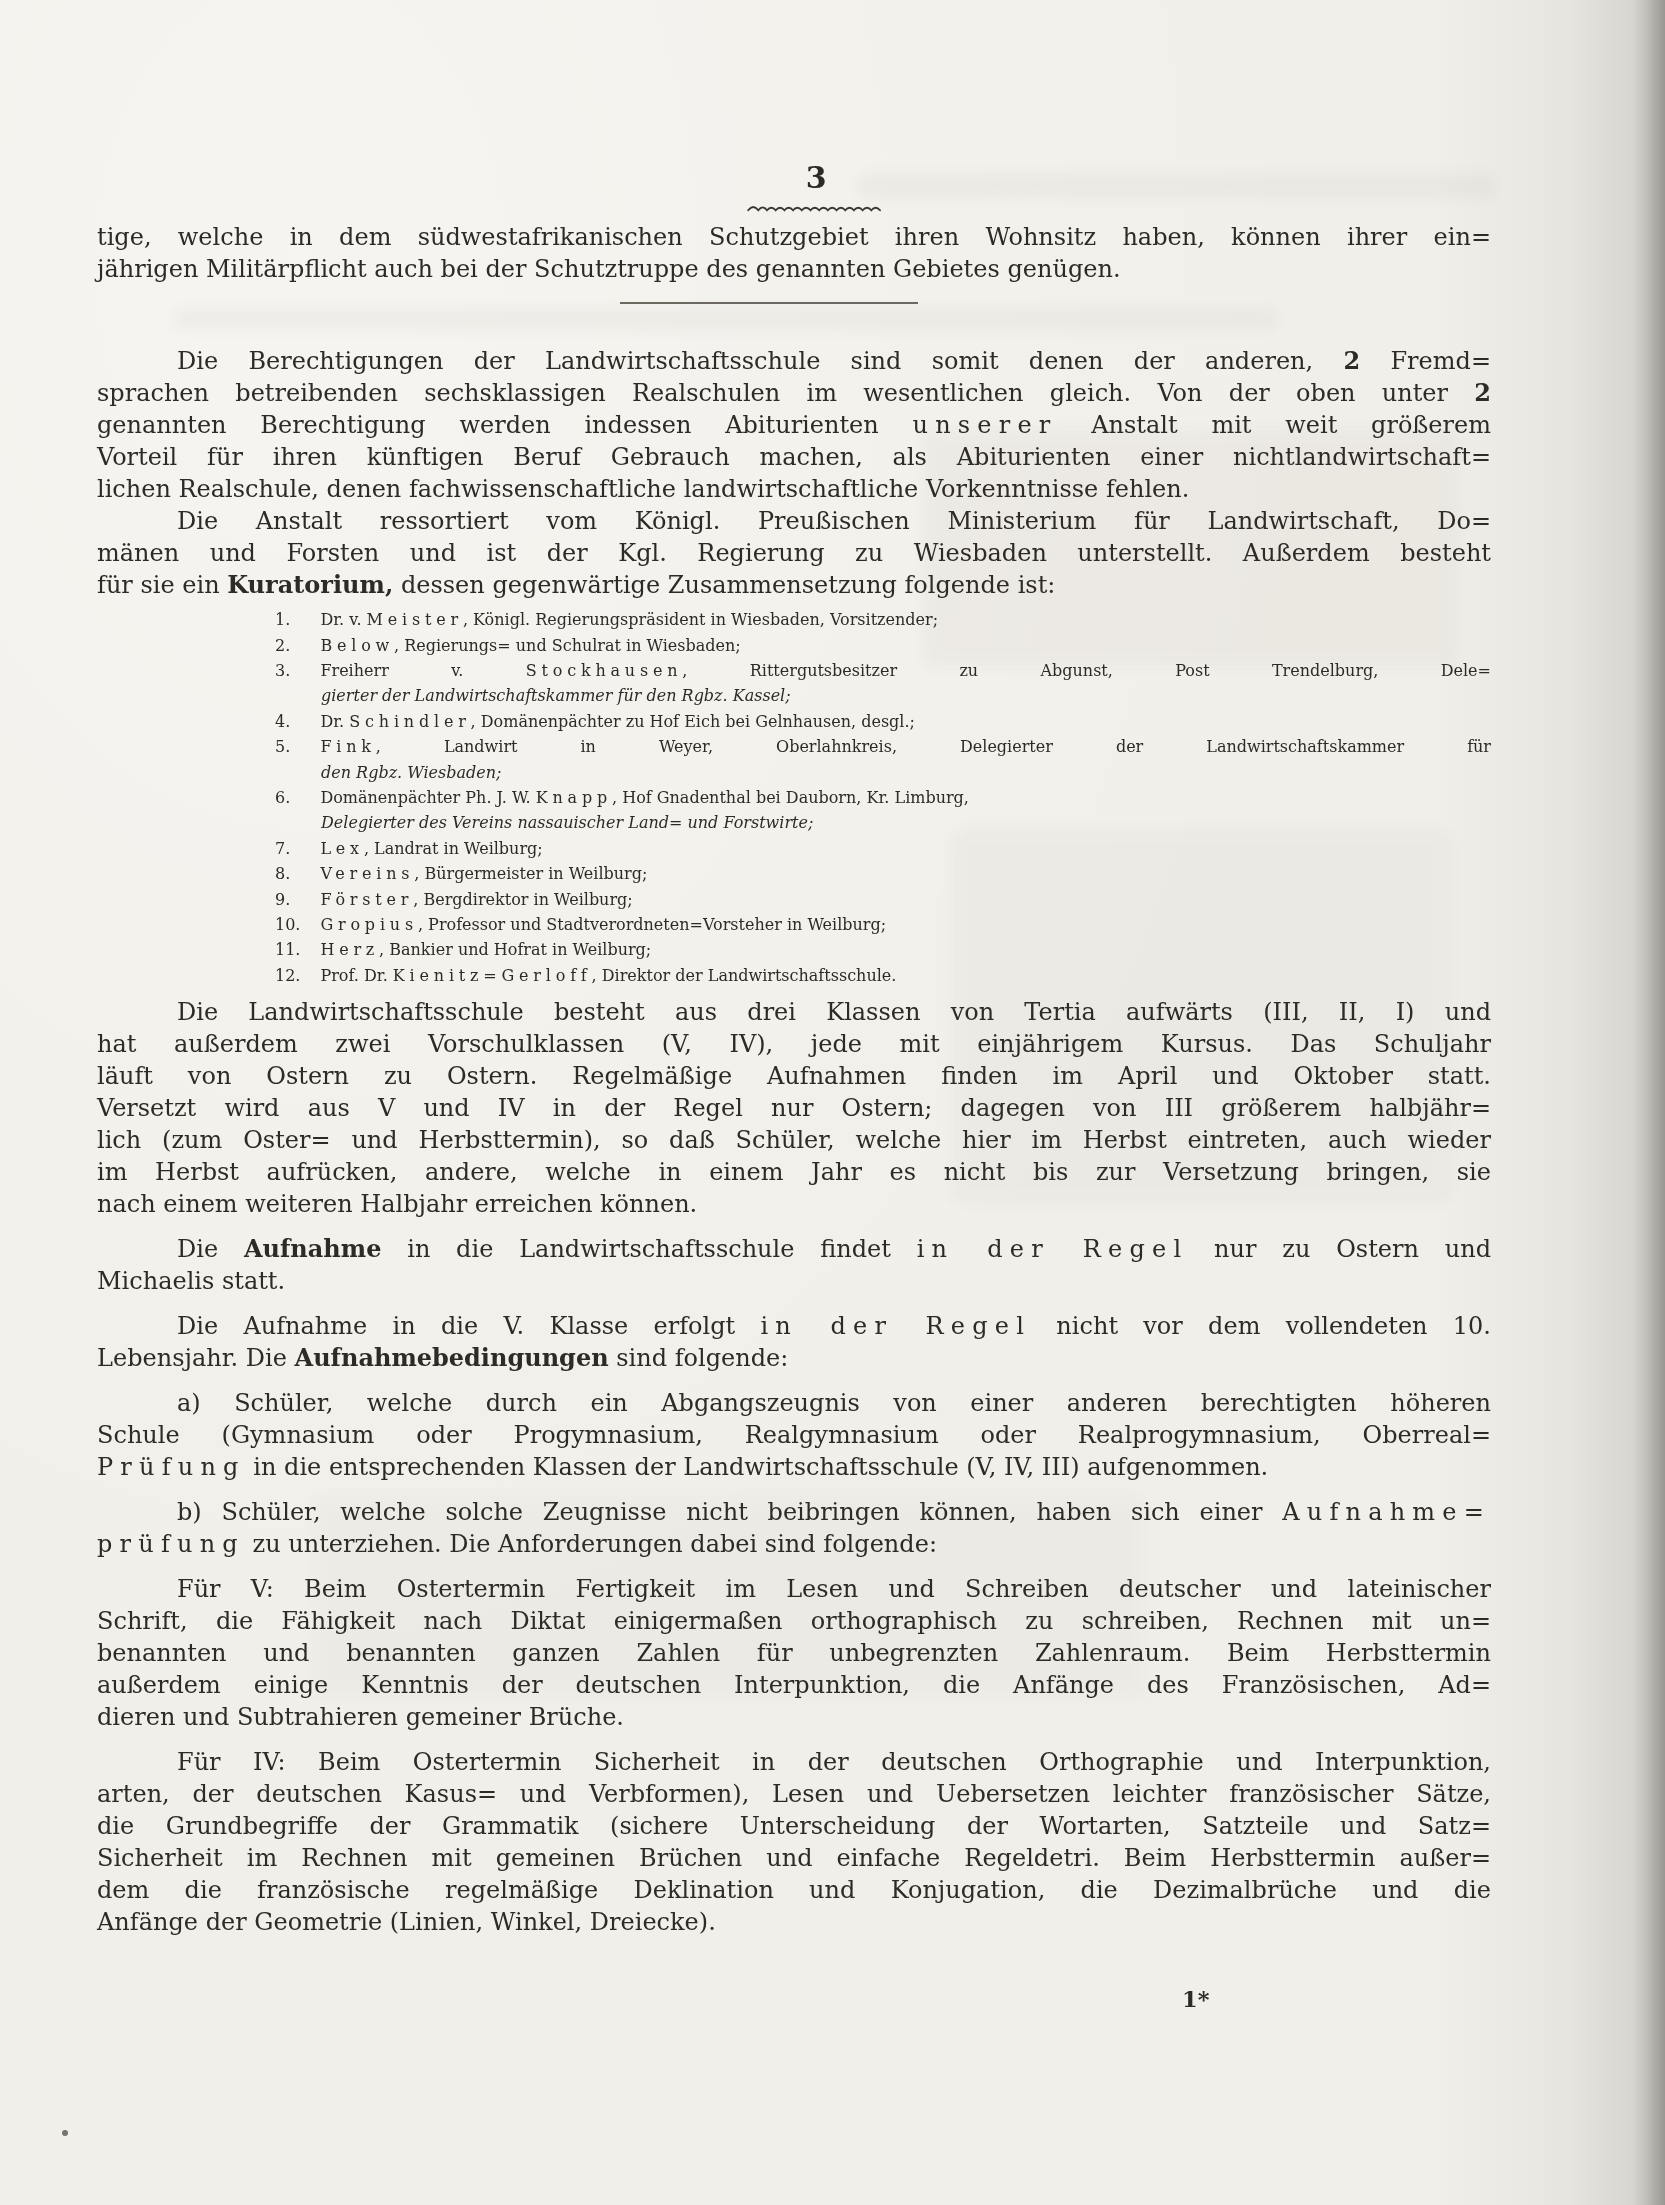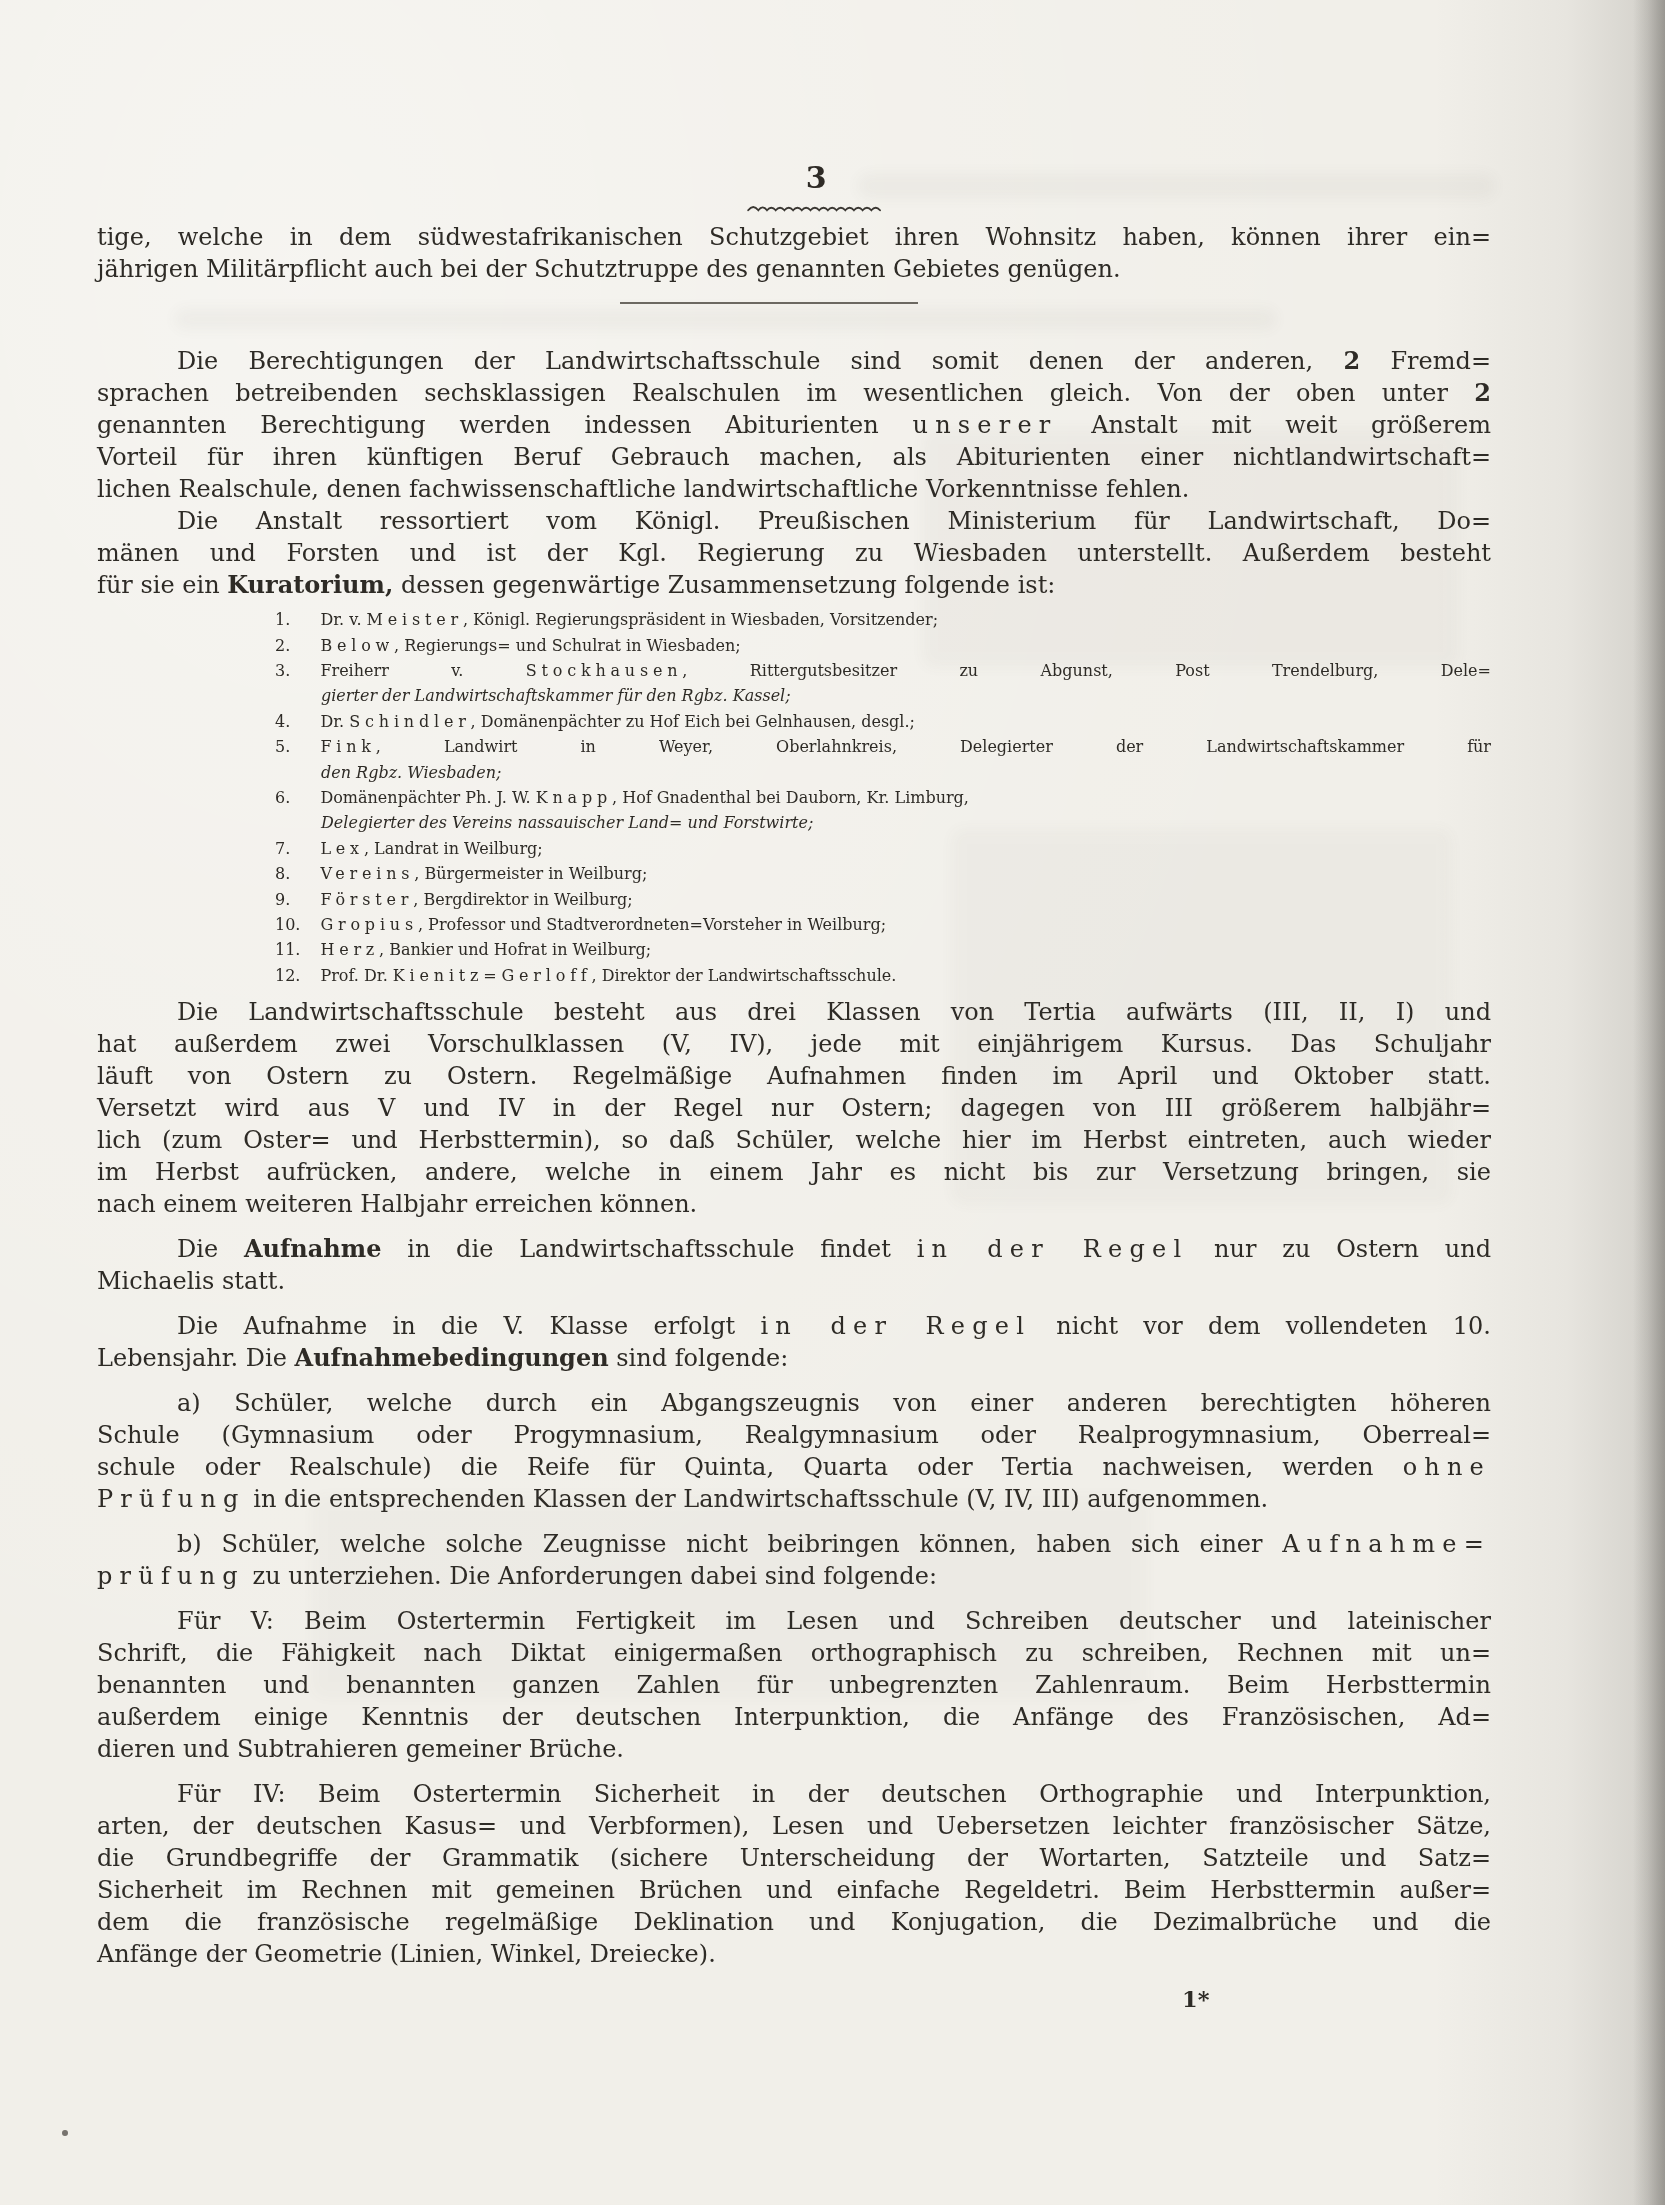--- a/index.html
+++ b/index.html
@@ -153,21 +153,20 @@
         <div class="tline just first"><span>Die </span><span class="b">Aufnahme</span><span> in die Landwirtschaftsschule findet </span><span class="sp">in der Regel</span><span> nur zu Ostern und</span></div>
         <div class="tline"><span>Michaelis statt.</span></div>
       </div>
       <div class="para ind gap">
         <div class="tline just first"><span>Die Aufnahme in die V. Klasse erfolgt </span><span class="sp">in der Regel</span><span> nicht vor dem vollendeten 10.</span></div>
         <div class="tline"><span>Lebensjahr. Die </span><span class="b">Aufnahmebedingungen</span><span> sind folgende:</span></div>
       </div>
       <div class="para ind gap">
         <div class="tline just first"><span>a) Schüler, welche durch ein Abgangszeugnis von einer anderen berechtigten höheren</span></div>
         <div class="tline just"><span>Schule (Gymnasium oder Progymnasium, Realgymnasium oder Realprogymnasium, Oberreal=</span></div>
-        <div class="tline just"><span>schule oder Realschule) die Reife für Quinta, Quarta oder Tertia nachweisen, werden </span><span class="sp">ohne</span></div>
         <div class="tline"><span class="sp">Prüfung</span><span> in die entsprechenden Klassen der Landwirtschaftsschule (V, IV, III) aufgenommen.</span></div>
       </div>
       <div class="para ind gap">
         <div class="tline just first"><span>b) Schüler, welche solche Zeugnisse nicht beibringen können, haben sich einer </span><span class="sp">Aufnahme=</span></div>
         <div class="tline"><span class="sp">prüfung</span><span> zu unterziehen. Die Anforderungen dabei sind folgende:</span></div>
       </div>
       <div class="para ind gap">
         <div class="tline just first"><span>Für V: Beim Ostertermin Fertigkeit im Lesen und Schreiben deutscher und lateinischer</span></div>
         <div class="tline just"><span>Schrift, die Fähigkeit nach Diktat einigermaßen orthographisch zu schreiben, Rechnen mit un=</span></div>
         <div class="tline just"><span>benannten und benannten ganzen Zahlen für unbegrenzten Zahlenraum. Beim Herbsttermin</span></div>

